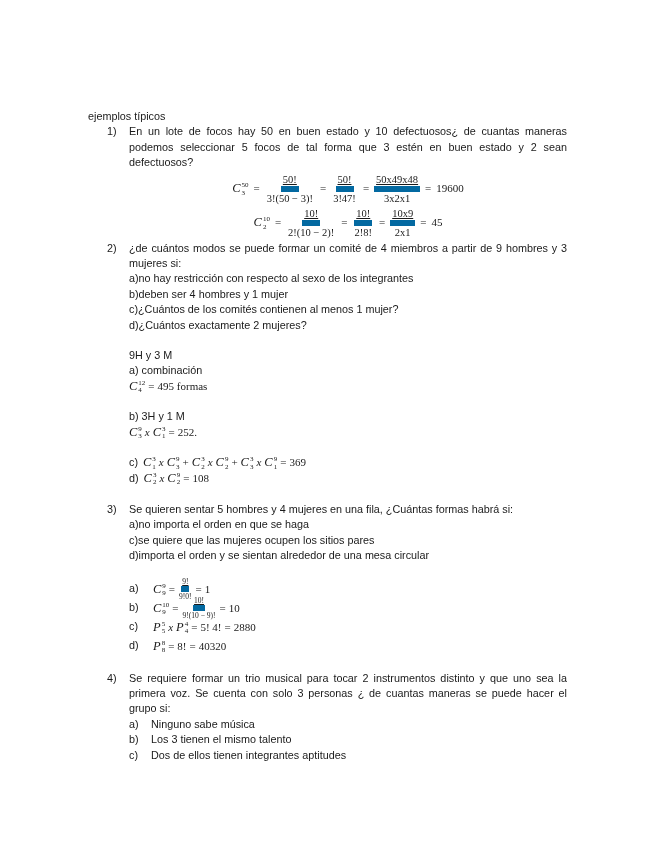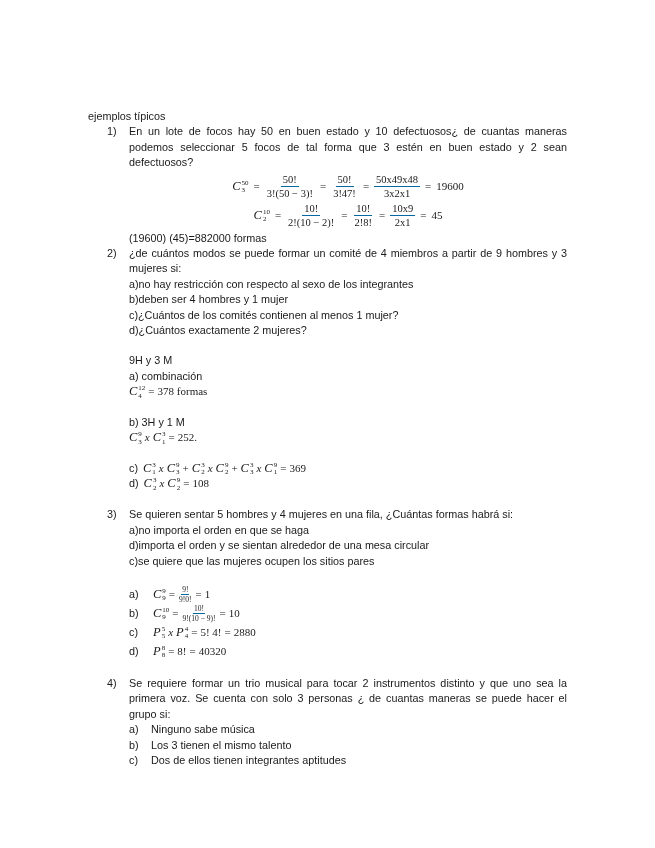--- a/index.html
+++ b/index.html
@@ -18,21 +18,21 @@
 
   
   .dmath{display:flex;justify-content:center;align-items:center;gap:5px;
          font-family:"Liberation Serif",serif;font-size:11px;margin:2px 0;line-height:13px;}
   .imath{display:inline-flex;align-items:center;gap:3px;
          font-family:"Liberation Serif",serif;font-size:11px;line-height:13px;}
   .mterm{display:inline-flex;align-items:center;}
   .mbase{font-style:italic;font-size:12.5px;}
   .ss{display:inline-flex;flex-direction:column;font-size:7px;line-height:7.5px;margin-left:1px;transform:translateY(1px);}
   .frac{display:inline-flex;flex-direction:column;align-items:center;font-size:10.5px;line-height:13px;}
-  .frac .num{border-bottom:1px solid #0369a1;padding:0 2px;}
+  .frac .num{border-bottom:6px solid #0369a1;padding:0 2px;text-decoration:underline;}
   .frac .den{padding:0 2px;}
   .sfrac{font-size:7.5px;line-height:9px;}
   .sfrac .num{padding:0 1px;}
   .sfrac .den{padding:0 1px;}
   .mx{font-style:italic;}
   .solline{display:flex;align-items:center;gap:5px;}
   .ansrow{display:flex;align-items:center;height:19px;}
   .anslabel{flex:0 0 24px;}
   .q4opt{display:flex;}
   .q4label{flex:0 0 22px;}
@@ -96,21 +96,20 @@
         </span>
         <span>=</span>
         <span class="frac">
           <span class="num">10x9</span>
           <span class="den">2x1</span>
         </span>
         <span>=</span>
         <span>45</span>
       </div>
 
-      <div>(19600) (45)=882000 formas</div>
     </div>
   </div>
 
   <div class="qitem">
     <span class="qnum">2)</span>
     <div class="qbody">
       <div class="just">¿de cuántos modos se puede formar un comité de 4 miembros a partir de 9 hombres y 3 mujeres si:</div>
       <div>a)no hay restricción con respecto al sexo de los integrantes</div>
       <div>b)deben ser 4 hombres y 1 mujer</div>
       <div>c)¿Cuántos de los comités contienen al menos 1 mujer?</div>
@@ -121,21 +120,21 @@
 
       <div class="imath">
         <span class="mterm">
           <span class="mbase">C</span>
           <span class="ss">
             <span>12</span>
             <span>4</span>
           </span>
         </span>
         <span>=</span>
-        <span>378 formas</span>
+        <span>495 formas</span>
       </div>
 
       <div class="mt15">b) 3H y 1 M</div>
 
       <div class="imath">
         <span class="mterm">
           <span class="mbase">C</span>
           <span class="ss">
             <span>9</span>
             <span>3</span>
@@ -231,22 +230,22 @@
         </span>
       </div>
     </div>
   </div>
 
   <div class="qitem mt16">
     <span class="qnum">3)</span>
     <div class="qbody">
       <div>Se quieren sentar 5 hombres y 4 mujeres en una fila, ¿Cuántas formas habrá si:</div>
       <div>a)no importa el orden en que se haga</div>
+      <div>c)se quiere que las mujeres ocupen los sitios pares</div>
       <div>d)importa el orden y se sientan alrededor de una mesa circular</div>
-      <div>c)se quiere que las mujeres ocupen los sitios pares</div>
 
       <div class="mt16">
         <div class="ansrow">
           <span class="anslabel">a)</span>
           <span class="imath">
             <span class="mterm">
               <span class="mbase">C</span>
               <span class="ss">
                 <span>9</span>
                 <span>9</span>

